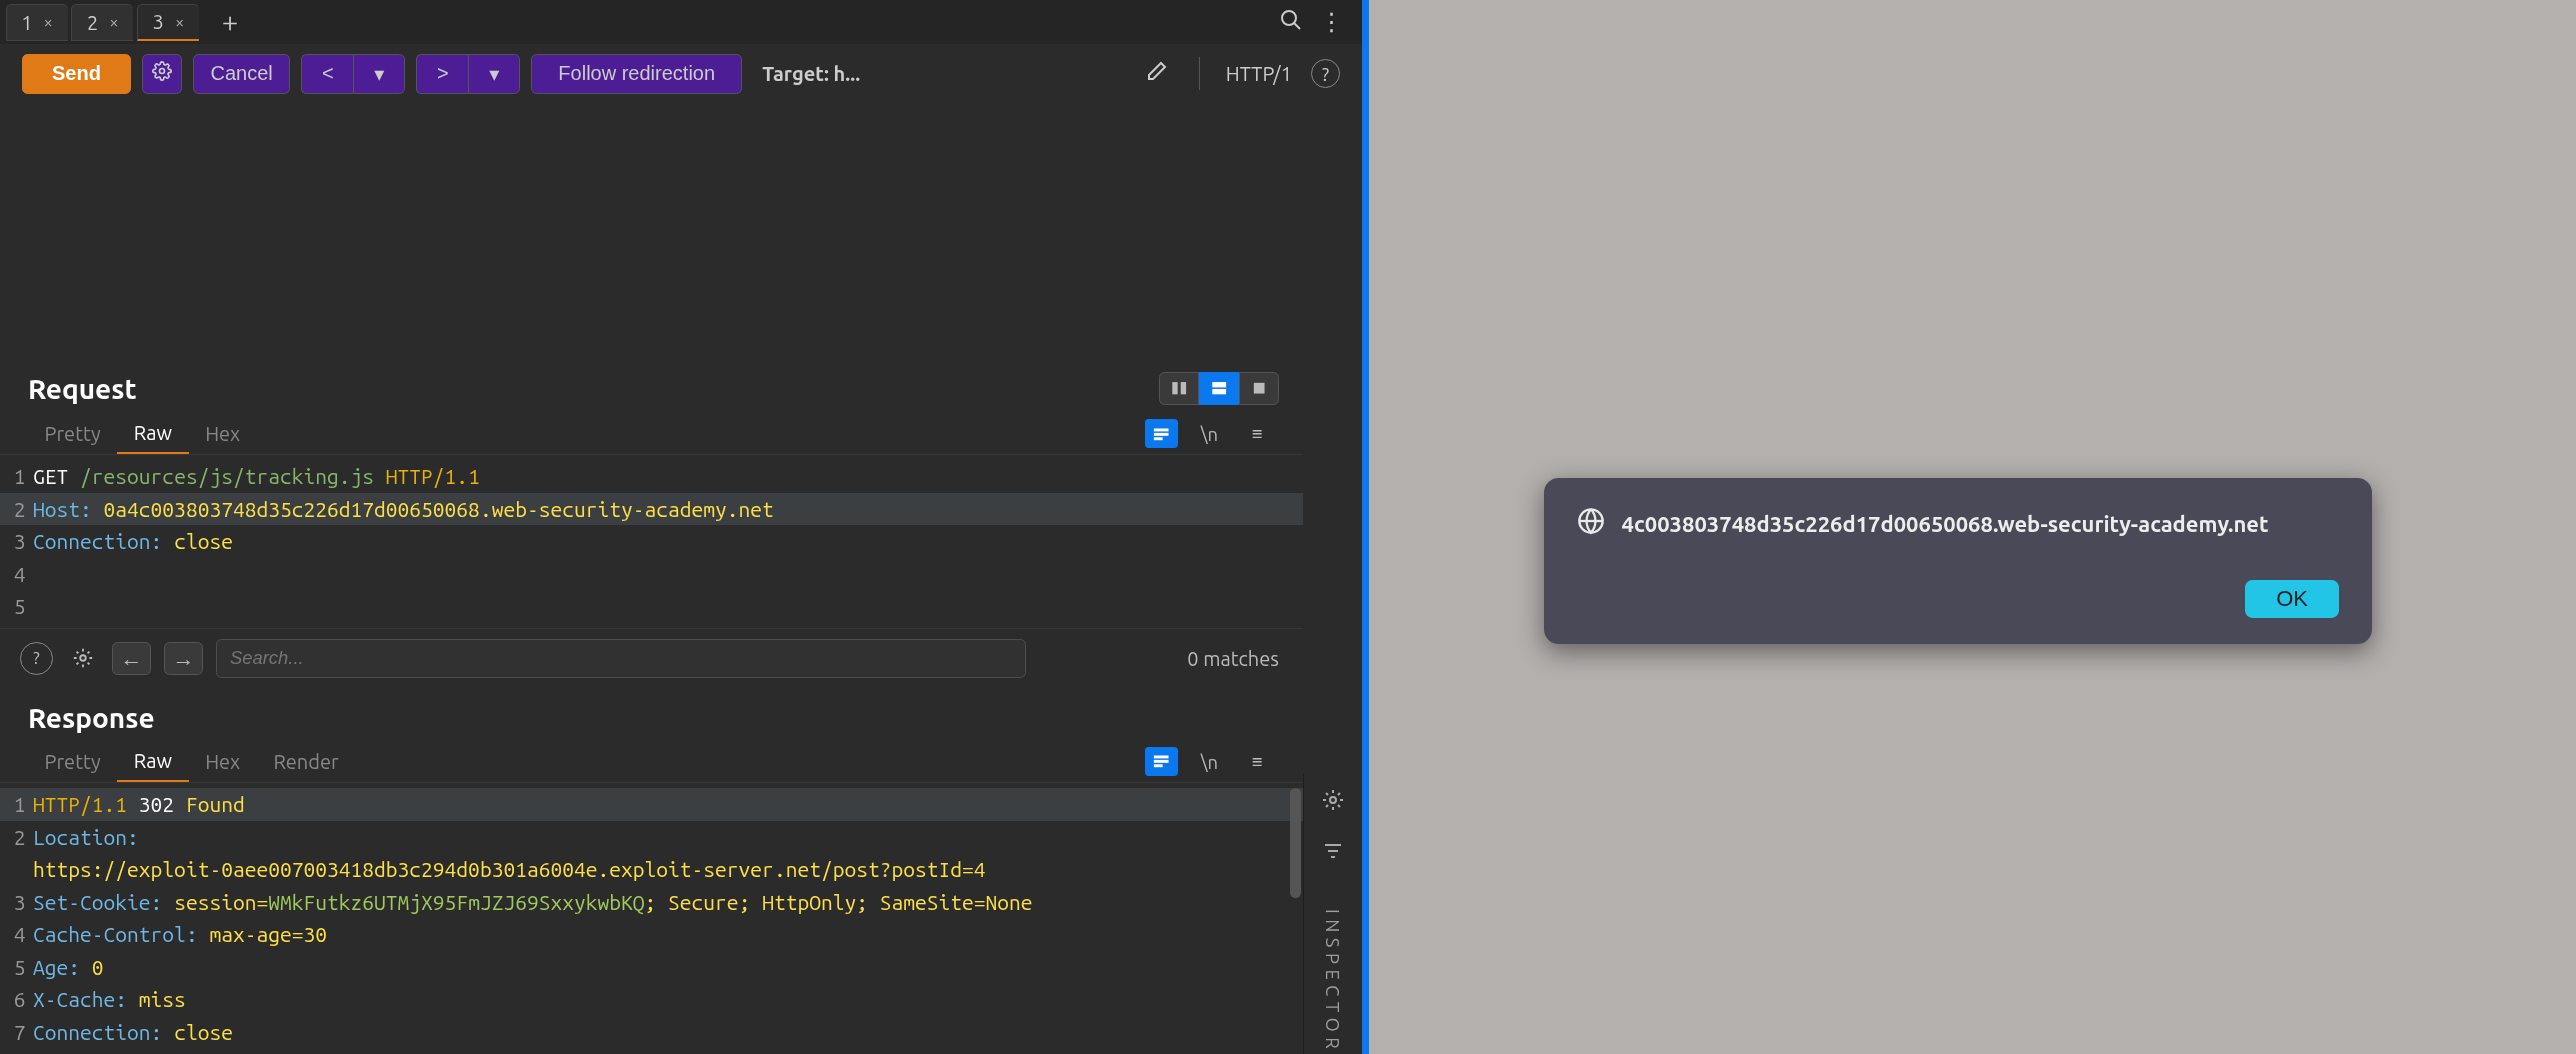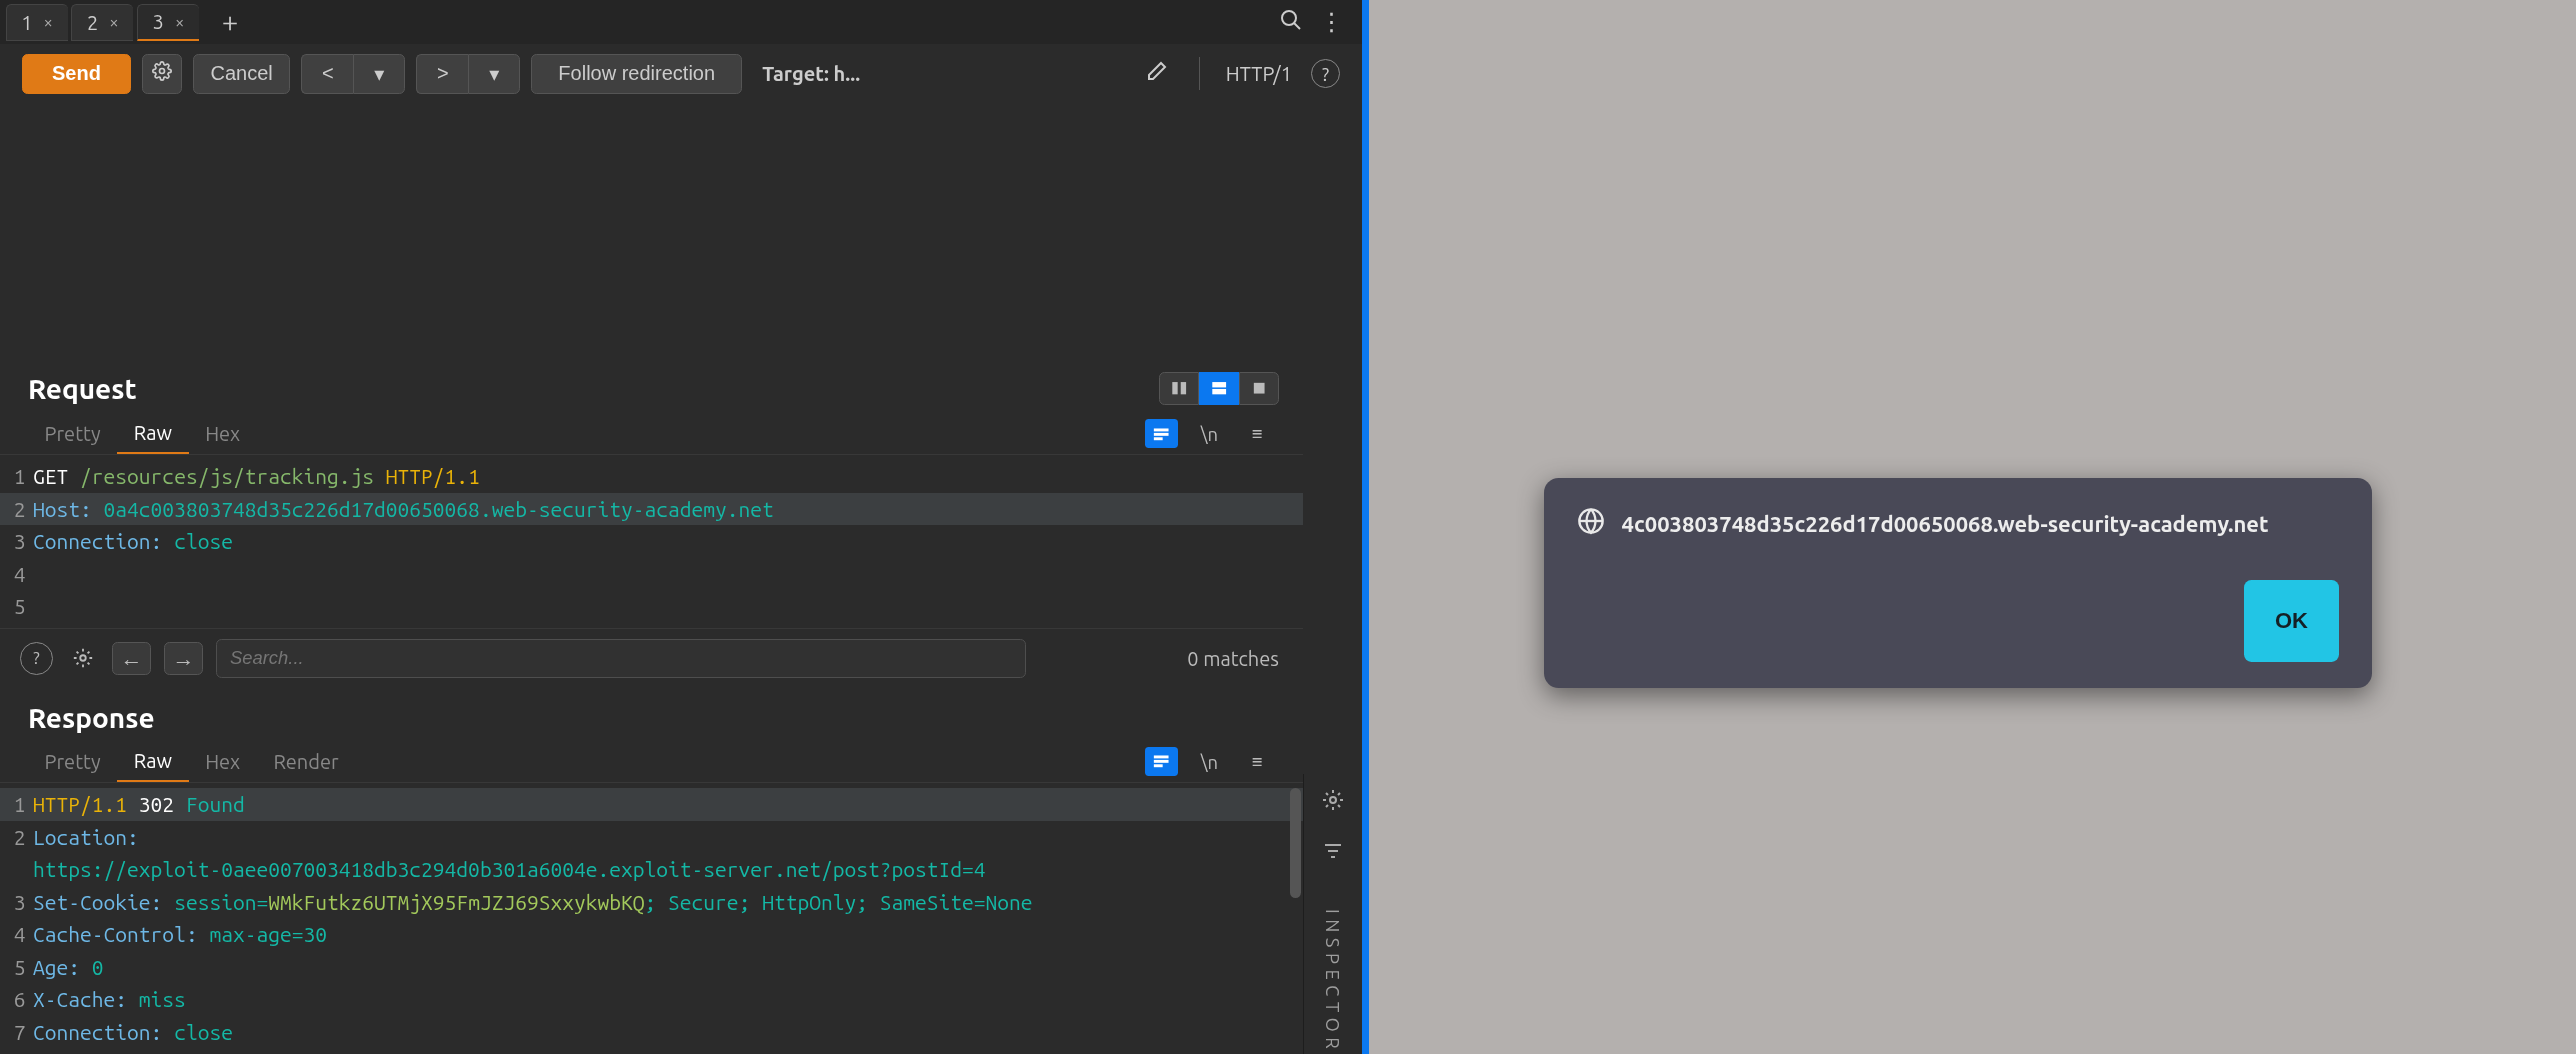--- a/index.html
+++ b/index.html
@@ -68,21 +68,21 @@
     display: flex;
     align-items: center;
     padding: 0 22px;
     gap: 11px;
     background: #2b2b2b;
   }
   .btn {
     height: 40px;
     border-radius: 5.5px;
     border: 0.9px solid #555;
-    background: #404040;
+    background: #4c1d95;
     color: #ccc;
     display:flex; align-items:center; justify-content:center;
     padding: 0 16.6px;
     font-size: 20px;
     cursor:pointer;
   }
   .btn.primary { background: #e07a16; color: #fff; border: 0.9px solid #e07a16; font-weight: 700; padding: 16px 29px;}
   .btn.icon-only { width: 40px; padding:0; }
   .btn.pair { width: 52px; padding:0; }
   .nav-group { display:flex; }
@@ -166,21 +166,21 @@
     background:#2b2b2b;
   }
   .code-line { display:flex; }
   .ln { width: 33px; text-align:right; color:#999; padding-right: 7.4px; user-select:none; flex-shrink:0;}
   .code { white-space: pre-wrap; word-break: break-all; flex:1; padding-right: 18.4px;}
   .code-line.hl { background:#3c3f41; }
   .tok-method { color:#fff; }
   .tok-path { color:#86b86b; }
   .tok-proto { color:#eab308; }
   .tok-header { color:#6eb8e6; }
-  .tok-val { color:#14b8a6; }
+  .tok-val { color:#fde047; }
   .tok-cookie-val { color:#a3c95b; }
 
   .search-row {
     display:flex; align-items:center; gap: 13px;
     padding: 9.2px 24px 11px 20px;
     border-top:0.9px solid #383838;
   }
   .sr-icn { width:33px; height:33px; display:flex; align-items:center; justify-content:center; color:#bbb; font-size:22px; cursor:pointer;}
   .sr-icn.round { border:1.8px solid #888; border-radius:50%; font-size:16.6px;}
   .sr-icn.box { border:0.9px solid #555; border-radius:5.5px; background:#3a3a3a; width:39px;}
@@ -201,23 +201,23 @@
     border-radius: 14.7px;
     box-shadow: 0 7.4px 26px rgba(0,0,0,.45);
     padding: 29px 33px 26px 33px;
     color:#e9e9e9;
   }
   .alert-row { display:flex; align-items:center; gap: 16.6px; }
   .globe-icn { font-size: 26px; }
   .alert-host { font-size: 22px; font-weight: 600; color:#ededed;}
   .alert-actions { display:flex; justify-content:flex-end; margin-top: 40px;}
   .ok-btn {
-    background:#22c5e5; color:#152025; font-weight:700;
+    background:#22c5e5; color:#152025; font-weight:400;
     border:none; border-radius:7.4px;
-    padding: 28px 31px; font-size:22px; cursor:pointer;
+    padding: 6px 31px; font-size:22px; cursor:pointer;
   }
 
   .req-area { flex: 0 0 auto; }
   .resp-area { flex: 1 1 auto; display:flex; flex-direction:column; overflow:hidden;}
   .resp-area .code-box { flex:1; overflow:hidden; position:relative;}
   .resp-scrollbar { position:absolute; right:1.8px; top:5.5px; bottom:5.5px; width:11px;}
   .resp-scrollbar .thumb{ position:absolute; top:0; width:100%; height:110px; background:#555; border-radius:5.5px;}
 </style>
 </head>
 <body>

